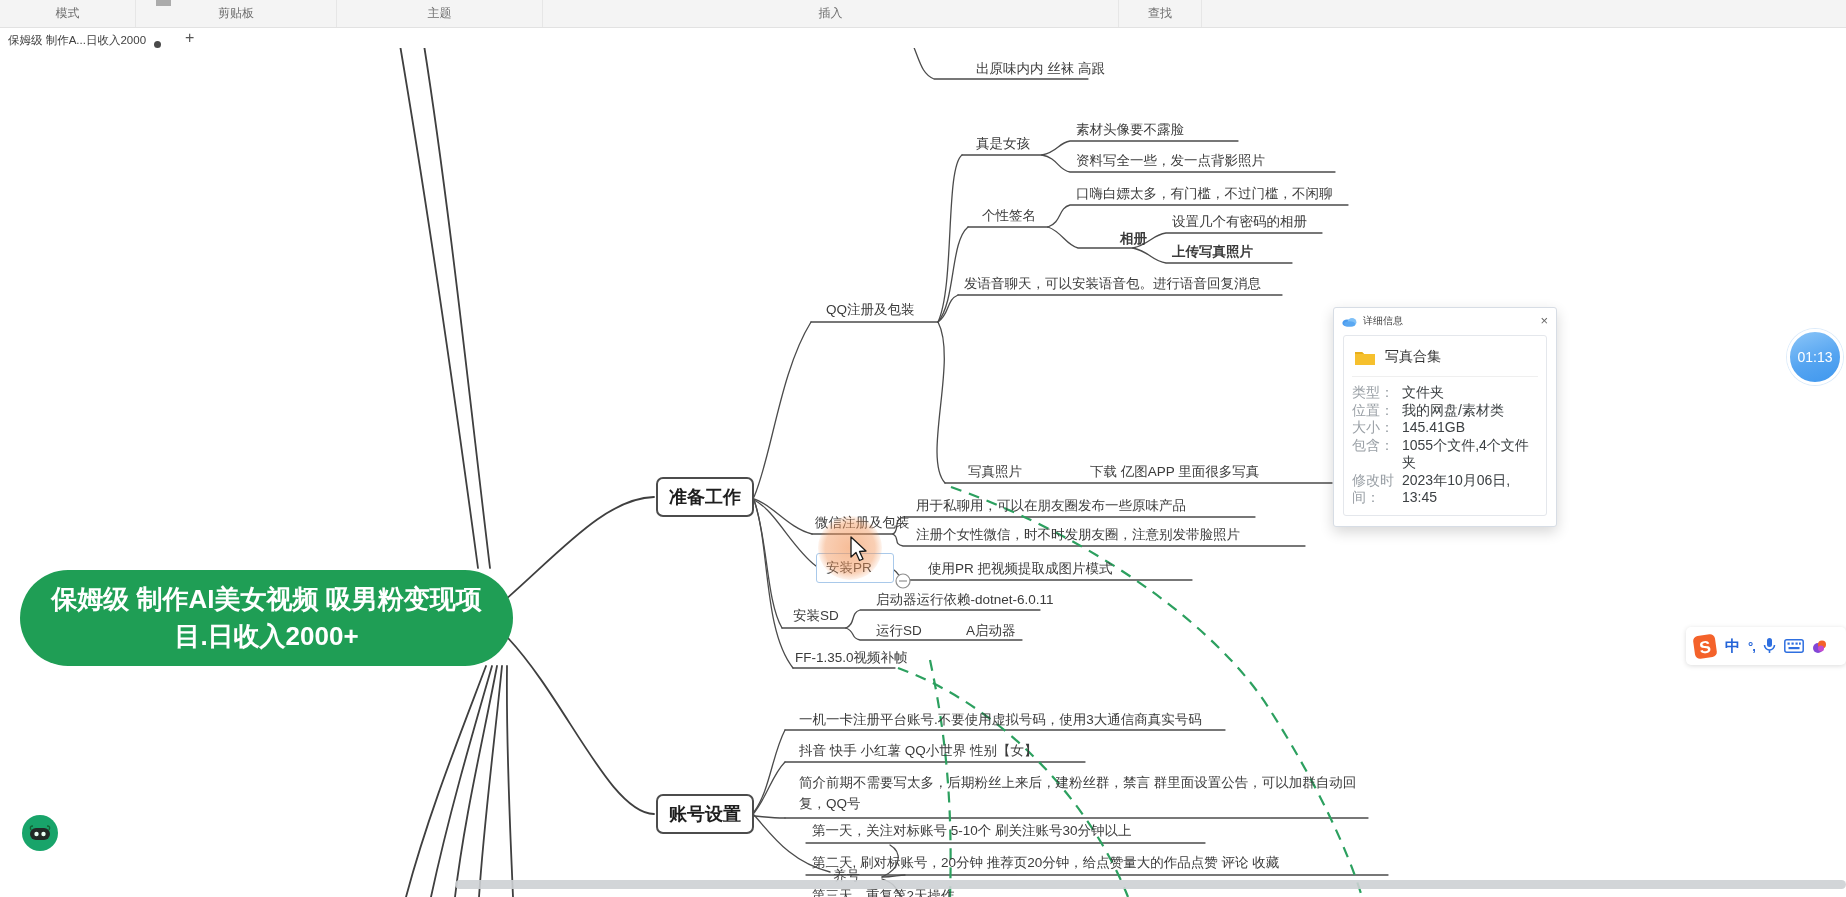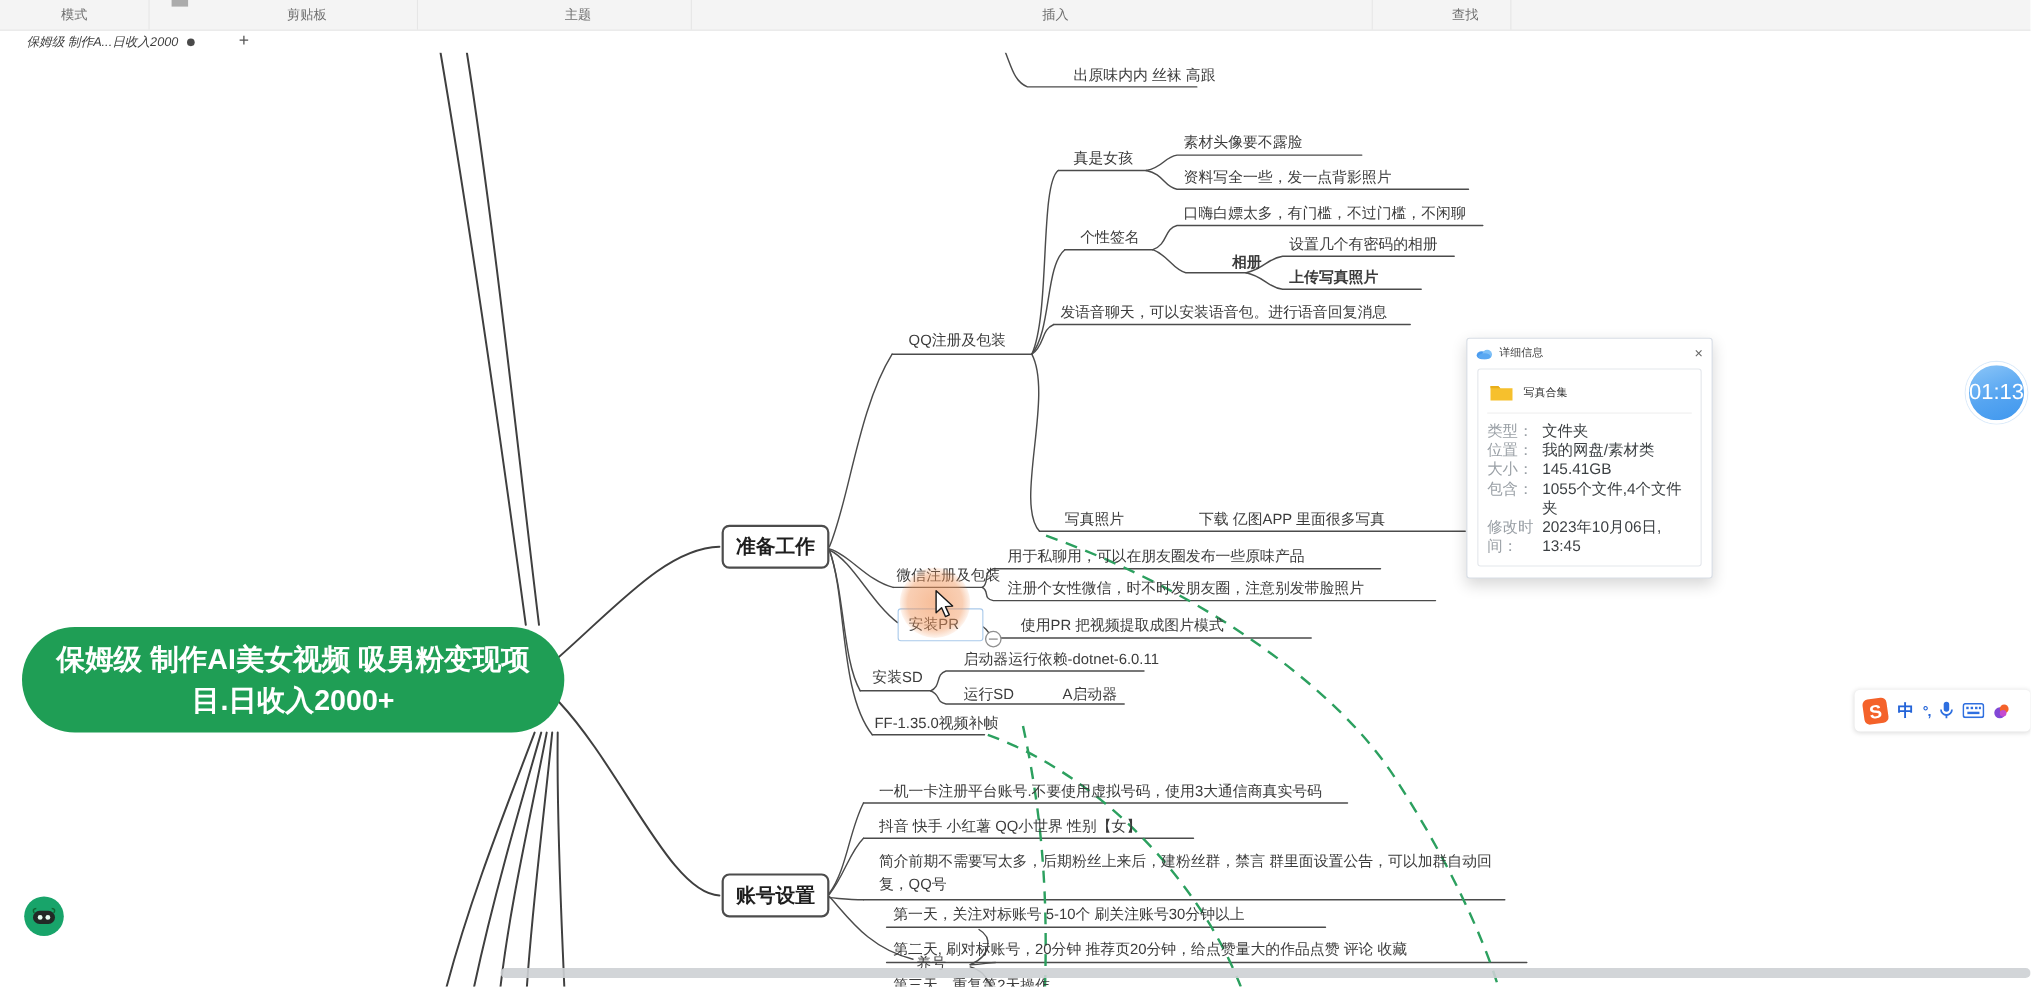--- a/index.html
+++ b/index.html
@@ -1,31 +1,31 @@
 <!DOCTYPE html>
 <html><head>
 <meta charset="utf-8">
 <style>
   html,body{margin:0;padding:0;background:#fff;width:1846px;height:897px;overflow:hidden;
     font-family:"Liberation Sans","DejaVu Sans",sans-serif;}
   .stage{position:relative;width:1846px;height:897px;background:#fff;}
 
   
   .toolbar{position:absolute;left:0;top:0;width:1846px;height:27px;background:#f4f4f4;
-    border-bottom:1px solid #e2e2e2;display:flex;z-index:10;gap:43px;}
+    border-bottom:1px solid #e2e2e2;display:flex;z-index:10;}
   .tb-group{position:relative;display:flex;align-items:flex-end;justify-content:center;
     padding-bottom:5px;font-size:12px;color:#6e6e6e;border-right:1px solid #e6e6e6;}
   .tb-g0{width:135px}.tb-g1{width:200px}.tb-g2{width:205px}.tb-g3{width:575px}.tb-g4{width:82px}
   .tb-rest{flex:1;border-right:none}
   .tb-fragment{position:absolute;left:156px;top:0;width:15px;height:6px;background:#ababab;z-index:11;}
 
   
   .tabstrip{position:absolute;left:0;top:28px;width:1846px;height:20px;background:#fff;
     display:flex;align-items:center;z-index:10;}
-  .tab{display:flex;align-items:center;gap:8px;padding:0 24px;height:20px;font-style:italic;}
+  .tab{display:flex;align-items:flex-end;gap:8px;padding:0 8px;height:20px;}
   .tab-title{font-size:11.5px;color:#3f3f3f;white-space:nowrap;}
   .tab-dot{width:7px;height:7px;border-radius:50%;background:#4a4a4a;}
   .tab-plus{margin-left:16px;font-size:16px;color:#555;line-height:16px;cursor:default;}
 
   
   .lbl{position:absolute;font-size:13.5px;color:#3b3b3b;white-space:nowrap;line-height:20px;z-index:3;}
   .lbl.wrap{white-space:normal;width:562px;line-height:21px;}
 
   .root-pill{position:absolute;left:20px;top:570px;width:493px;height:96px;border-radius:48px;
     background:#1f9e55;color:#fff;display:flex;align-items:center;justify-content:center;
@@ -39,31 +39,31 @@
     font-size:13.5px;color:#3c3c3c;z-index:3;box-sizing:border-box;}
 
   
   .dialog{position:absolute;left:1333px;top:307px;width:222px;background:#fff;border:1px solid #d7dde5;
     border-radius:3px;box-shadow:0 5px 14px rgba(0,0,0,.16);z-index:6;}
   .dlg-head{display:flex;align-items:center;gap:6px;padding:6px 8px 5px 8px;}
   .dlg-title{font-size:10px;color:#444;flex:1;}
   .dlg-close{font-size:13px;color:#666;line-height:10px;cursor:default;}
   .dlg-card{margin:2px 9px 10px 9px;border:1px solid #e4e7ec;border-radius:3px;padding:9px 8px 8px 8px;}
   .dlg-folder-row{display:flex;align-items:center;gap:9px;padding:3px 0 10px 2px;border-bottom:1px solid #efefef;}
-  .dlg-folder-name{font-size:10px;color:#333;text-align:right;}
+  .dlg-folder-name{font-size:14px;color:#333;text-align:right;}
   .dlg-fields{padding-top:7px;}
   .dlg-row{display:grid;grid-template-columns:50px 1fr;font-size:14px;line-height:17.5px;}
   .dlg-label{color:#9aa0a6;}
   .dlg-value{color:#3c4043;}
 
   
   .timer{position:absolute;left:1787px;top:329px;width:56px;height:56px;border-radius:50%;
     background:linear-gradient(160deg,#8cc6f8 0%,#56a5f1 55%,#3f97ee 100%);
     border:3px solid #fff;box-shadow:0 0 0 1px #dcebfa;box-sizing:border-box;
-    display:flex;align-items:center;justify-content:center;color:#fff;font-size:20px;z-index:7;}
+    display:flex;align-items:center;justify-content:center;color:#fff;font-size:14px;z-index:7;}
   .ime-bar{position:absolute;left:1686px;top:627px;width:160px;height:38px;background:#fff;border-radius:5px;
     box-shadow:0 1px 5px rgba(0,0,0,.14);display:flex;align-items:center;gap:8px;padding:0 7px;
     box-sizing:border-box;z-index:7;}
   .ime-mode{font-size:15px;font-weight:bold;color:#2464d8;}
   .ime-punct{font-size:13px;font-weight:bold;color:#2464d8;letter-spacing:-1px;}
   .robot-btn{position:absolute;left:22px;top:815px;width:36px;height:36px;border-radius:50%;
     background:#18a46a;display:flex;align-items:center;justify-content:center;z-index:7;}
 
   
   .click-glow{position:absolute;left:818px;top:516px;width:64px;height:64px;border-radius:50%;z-index:8;

